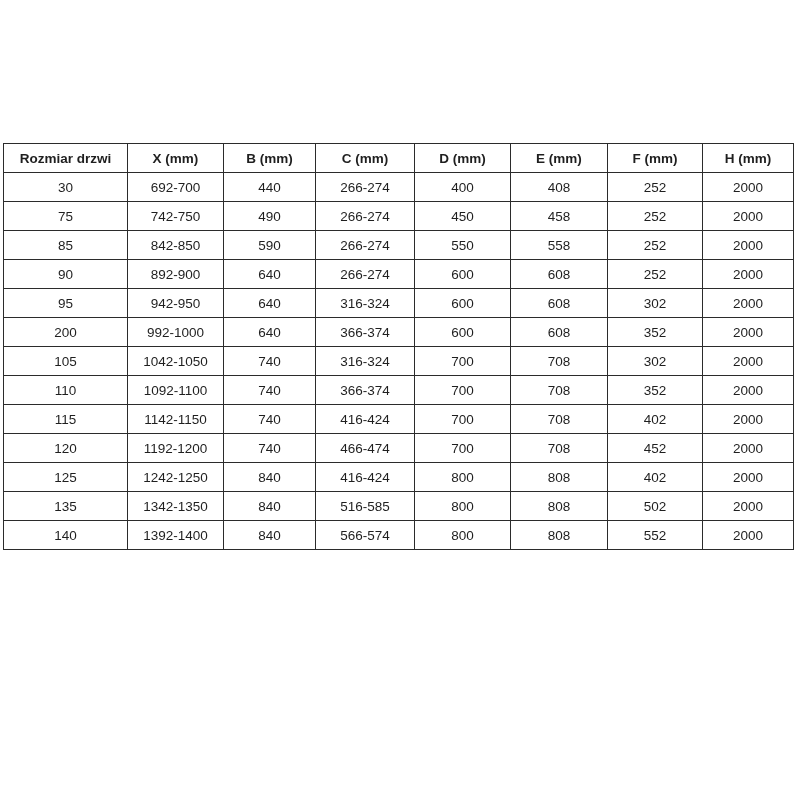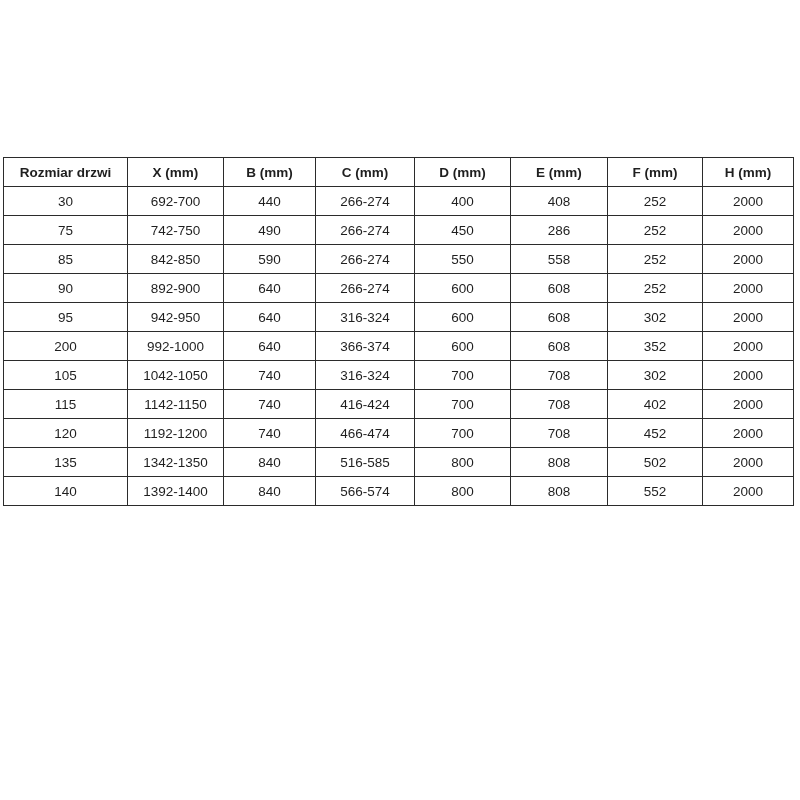--- a/index.html
+++ b/index.html
@@ -10,21 +10,21 @@
   }
   .page {
     position: relative;
     width: 800px;
     height: 800px;
     background: #ffffff;
     overflow: hidden;
   }
   .table-wrap {
     position: absolute;
-    top: 157px;
+    top: 143px;
     left: 3px;
   }
   table.size-table {
     border-collapse: collapse;
     table-layout: fixed;
     width: 790px;
   }
   table.size-table col.c1 { width: 124px; }
   table.size-table col.c2 { width: 96px; }
   table.size-table col.c3 { width: 92px; }
@@ -88,21 +88,21 @@
             <td>408</td>
             <td>252</td>
             <td>2000</td>
           </tr>
           <tr>
             <td>75</td>
             <td>742-750</td>
             <td>490</td>
             <td>266-274</td>
             <td>450</td>
-            <td>286</td>
+            <td>458</td>
             <td>252</td>
             <td>2000</td>
           </tr>
           <tr>
             <td>85</td>
             <td>842-850</td>
             <td>590</td>
             <td>266-274</td>
             <td>550</td>
             <td>558</td>
@@ -143,37 +143,57 @@
             <td>105</td>
             <td>1042-1050</td>
             <td>740</td>
             <td>316-324</td>
             <td>700</td>
             <td>708</td>
             <td>302</td>
             <td>2000</td>
           </tr>
           <tr>
+            <td>110</td>
+            <td>1092-1100</td>
+            <td>740</td>
+            <td>366-374</td>
+            <td>700</td>
+            <td>708</td>
+            <td>352</td>
+            <td>2000</td>
+          </tr>
+          <tr>
             <td>115</td>
             <td>1142-1150</td>
             <td>740</td>
             <td>416-424</td>
             <td>700</td>
             <td>708</td>
             <td>402</td>
             <td>2000</td>
           </tr>
           <tr>
             <td>120</td>
             <td>1192-1200</td>
             <td>740</td>
             <td>466-474</td>
             <td>700</td>
             <td>708</td>
             <td>452</td>
+            <td>2000</td>
+          </tr>
+          <tr>
+            <td>125</td>
+            <td>1242-1250</td>
+            <td>840</td>
+            <td>416-424</td>
+            <td>800</td>
+            <td>808</td>
+            <td>402</td>
             <td>2000</td>
           </tr>
           <tr>
             <td>135</td>
             <td>1342-1350</td>
             <td>840</td>
             <td>516-585</td>
             <td>800</td>
             <td>808</td>
             <td>502</td>

